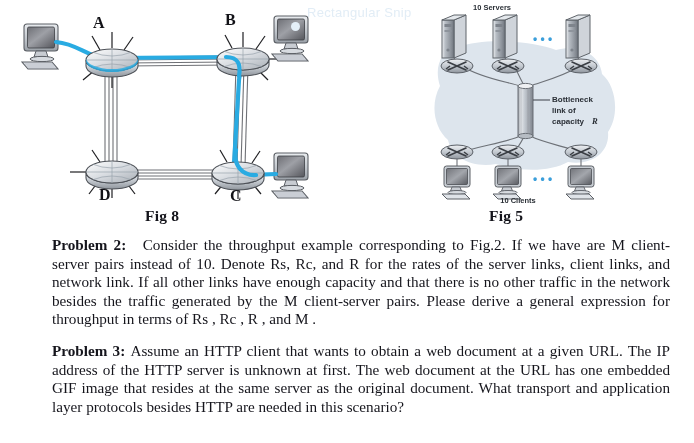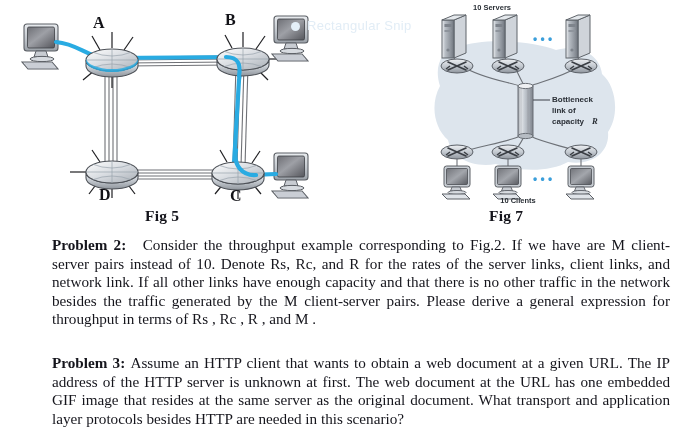--- a/index.html
+++ b/index.html
@@ -26,21 +26,21 @@
 
   .fig-wrap { position: absolute; top: 0; }
   #fig1-wrap { left: 0;   width: 360px; height: 207px; }
   #fig2-wrap { left: 400px; width: 294px; height: 207px; }
 
   svg.figsvg { display: block; }
 
   
   #snip-watermark {
     position: absolute;
-    left: 307px; top: 18px;
+    left: 307px; top: 5px;
     font-family: "Liberation Sans", sans-serif;
     font-size: 13px;
     letter-spacing: 0.3px;
     color: #e2edf6;
     white-space: nowrap;
     pointer-events: none;
   }
   #snip-watermark-dot {
     position: absolute;
     left: 291px; top: 22px;
@@ -74,21 +74,21 @@
     width: 618px;
   }
   .para {
     font-size: 15.2px;
     line-height: 18.6px;
     text-align: justify;
     text-justify: inter-word;
     color: #15151c;
     margin: 0;
   }
-  #problem3-para { margin-top: 25px; }
+  #problem3-para { margin-top: 13px; }
   .prob-label {
     font-weight: 700;
   }
   .nbsp-gap { letter-spacing: 2px; }
 </style>
 </head>
 <body>
 
 <div id="figures-row">
 
@@ -481,22 +481,22 @@
 
       <text x="152" y="102" font-family="Liberation Sans, sans-serif" font-size="8" font-weight="700" fill="#2a2f36">Bottleneck</text>
       <text x="152" y="113" font-family="Liberation Sans, sans-serif" font-size="8" font-weight="700" fill="#2a2f36">link of</text>
       <text x="152" y="124" font-family="Liberation Sans, sans-serif" font-size="8" font-weight="700" fill="#2a2f36">capacity</text>
       <text x="192" y="124" font-family="Liberation Serif, serif" font-size="8.5" font-weight="700" font-style="italic" fill="#2a2f36">R</text>
     </svg>
   </div>
 </div>
 
 <div id="captions">
-  <div id="fig1-caption" class="fig-caption">Fig 5</div>
-  <div id="fig2-caption" class="fig-caption">Fig 7</div>
+  <div id="fig1-caption" class="fig-caption">Fig 8</div>
+  <div id="fig2-caption" class="fig-caption">Fig 5</div>
 </div>
 
 <div id="body-text">
 
   <p class="para" id="problem2-para">
     <span class="prob-label">Problem 2:</span><span class="nbsp-gap">&nbsp; </span><span>Consider the throughput example corresponding to Fig.2. If we have are M client-server pairs instead of 10. Denote Rs, Rc, and R for the rates of the server links, client links, and network link. If all other links have enough capacity and that there is no other traffic in the network besides the traffic generated by the M client-server pairs. Please derive a general expression for throughput in terms of Rs , Rc , R , and M .</span>
   </p>
 
   <p class="para" id="problem3-para">
     <span class="prob-label">Problem 3:</span><span>&nbsp;</span><span>Assume an HTTP client that wants to obtain a web document at a given URL. The IP address of the HTTP server is unknown at first. The web document at the URL has one embedded GIF image that resides at the same server as the original document. What transport and application layer protocols besides HTTP are needed in this scenario?</span>

